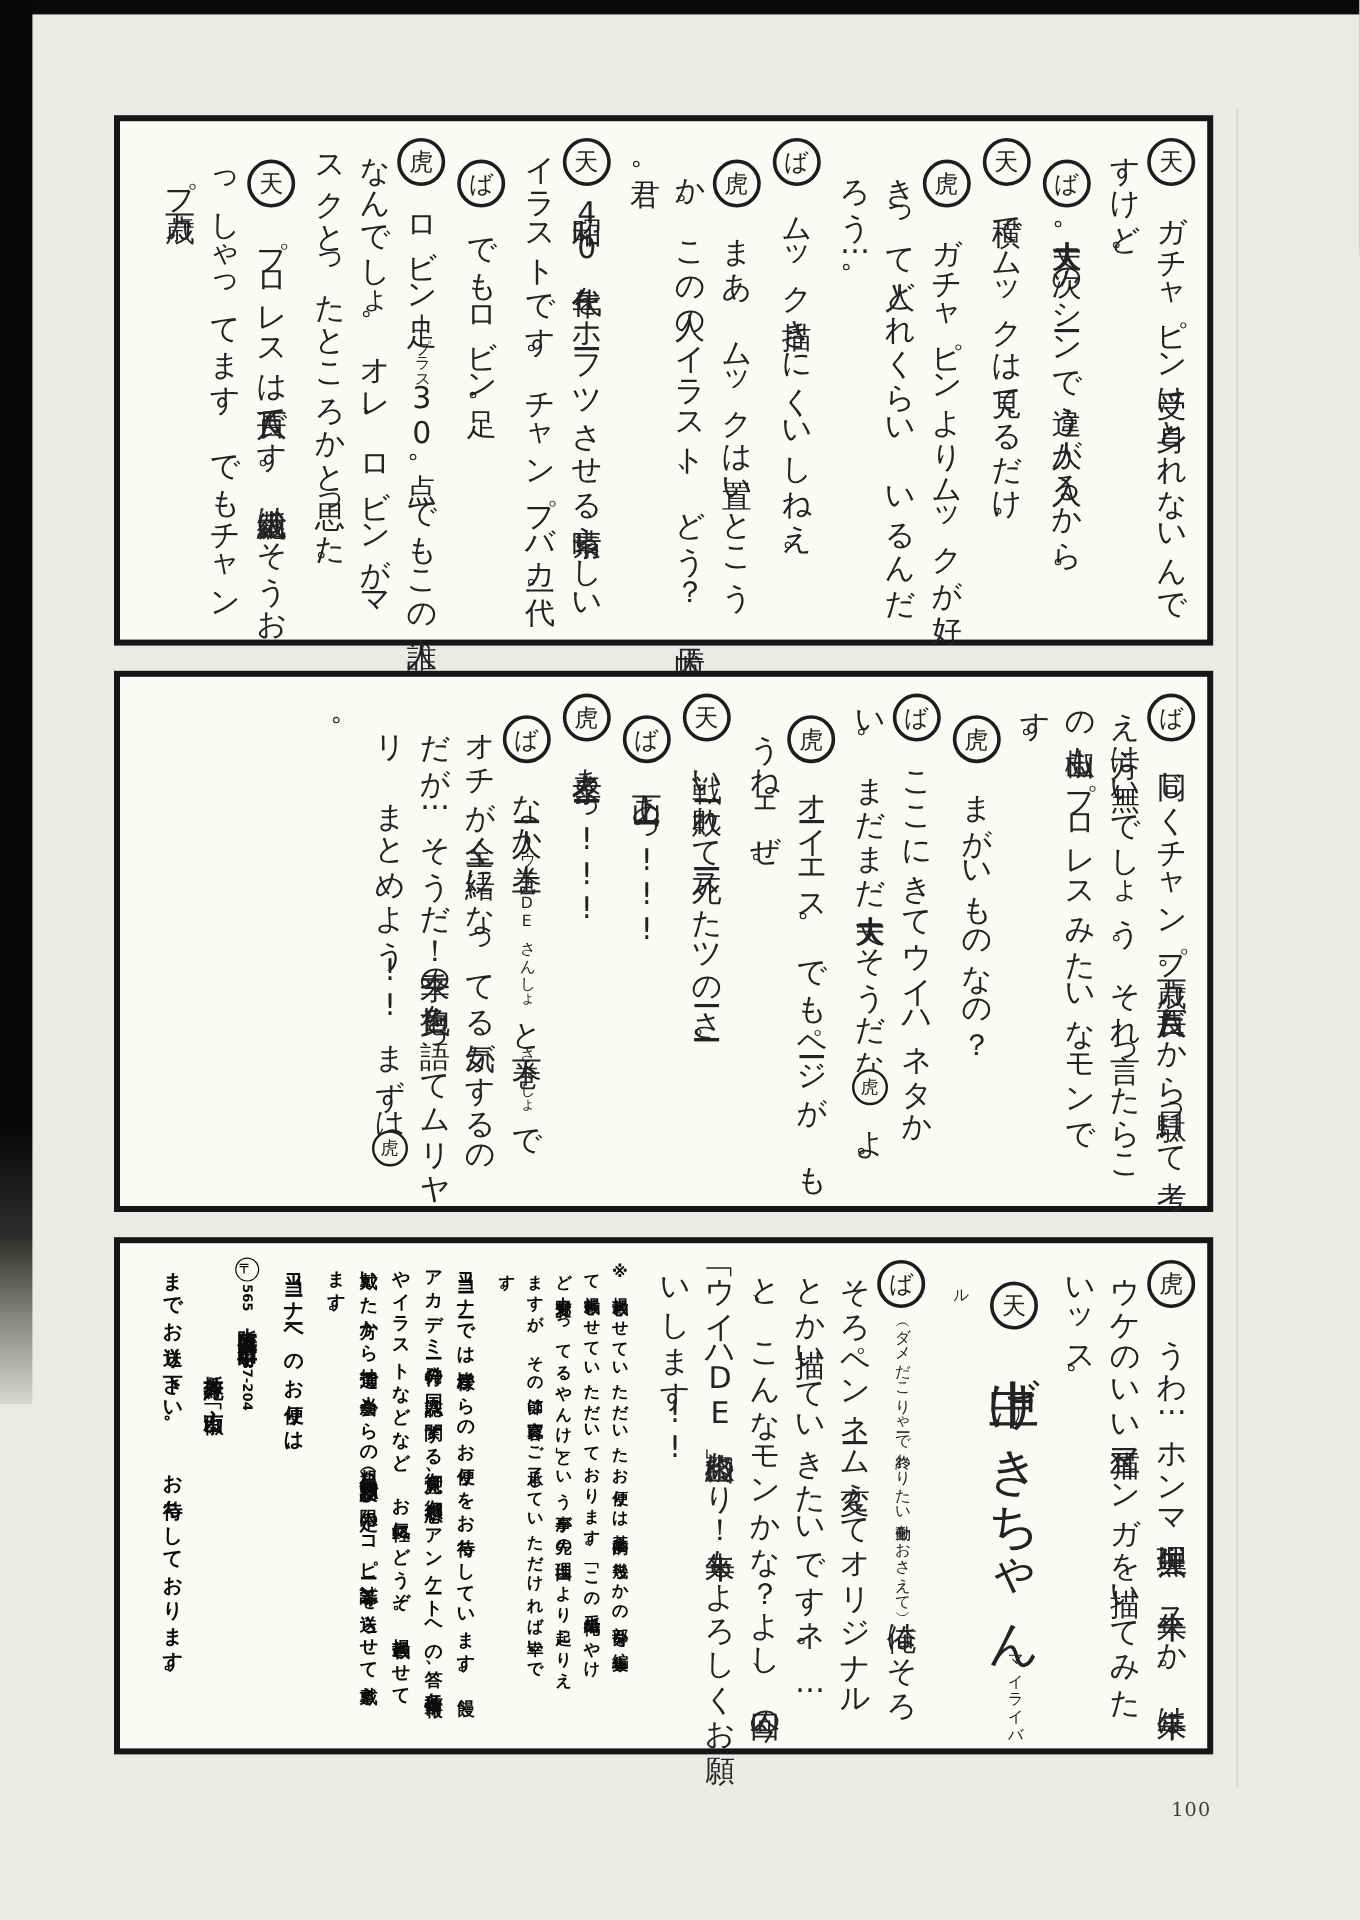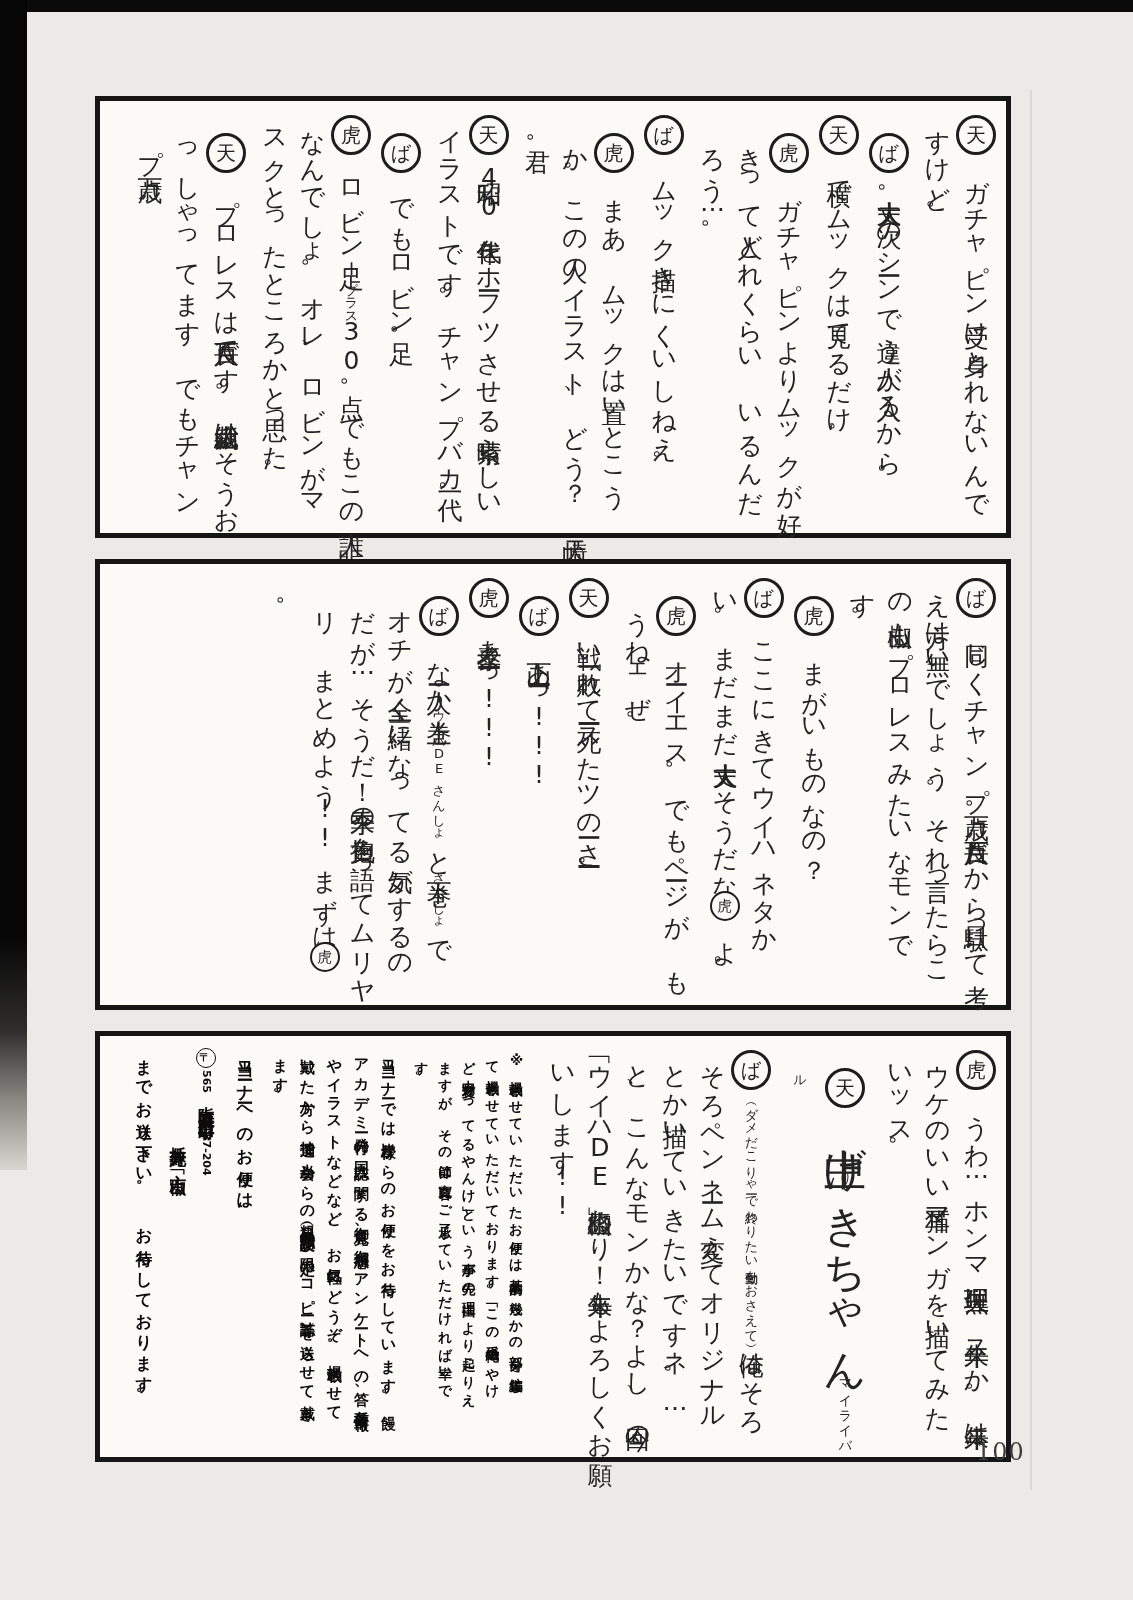--- a/index.html
+++ b/index.html
@@ -32,22 +32,22 @@
   .printed{font-weight:bold;color:#0c0c0c;letter-spacing:2px;}
   .printed-note{font-size:13.5px;line-height:1.75;height:352px;margin:4px 0 0 8px;}
   .printed-info{font-size:15px;line-height:1.8;height:368px;margin-left:10px;}
   .printed-to{font-size:16.5px;margin-left:12px;}
   .printed-addr{font-size:16.5px;margin-left:8px;line-height:1.7;}
   .printed-closing{font-size:16.5px;margin-left:12px;}
   .rot{text-orientation:sideways;font-size:11px;letter-spacing:0;}
   .postal-mark{writing-mode:horizontal-tb;display:inline-block;width:18px;height:18px;line-height:18px;
                border:1.5px solid #0c0c0c;border-radius:50%;text-align:center;font-size:11px;margin-bottom:2px;}
   .addr-indent{display:inline-block;width:1px;height:84px;}
-  .page-number{position:absolute;left:976px;top:1438px;font-family:"DejaVu Serif",serif;
-               font-size:24px;color:#3e3e3e;letter-spacing:1px;}
+  .page-number{position:absolute;left:976px;top:1498px;font-family:"DejaVu Serif",serif;
+               font-size:16px;color:#3e3e3e;letter-spacing:1px;}
 </style>
 </head>
 <body>
 
 <div class="page">
   <div class="scan-top"></div>
   <div class="scan-left"></div>
   <div class="scan-right"></div>
 
   <div class="panel" id="panel1">

